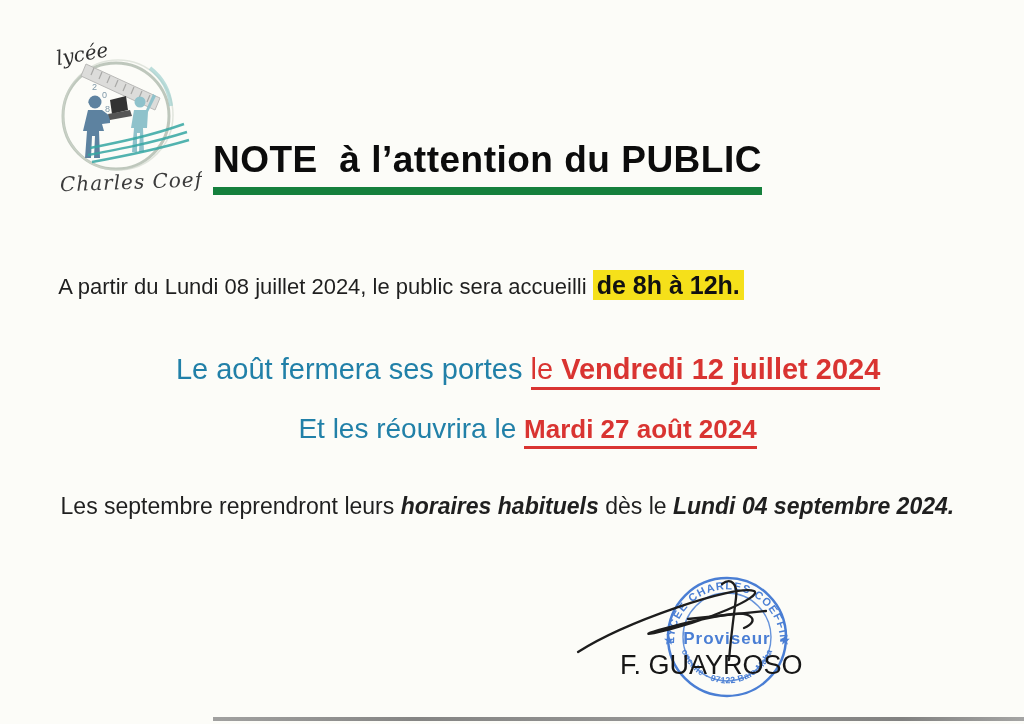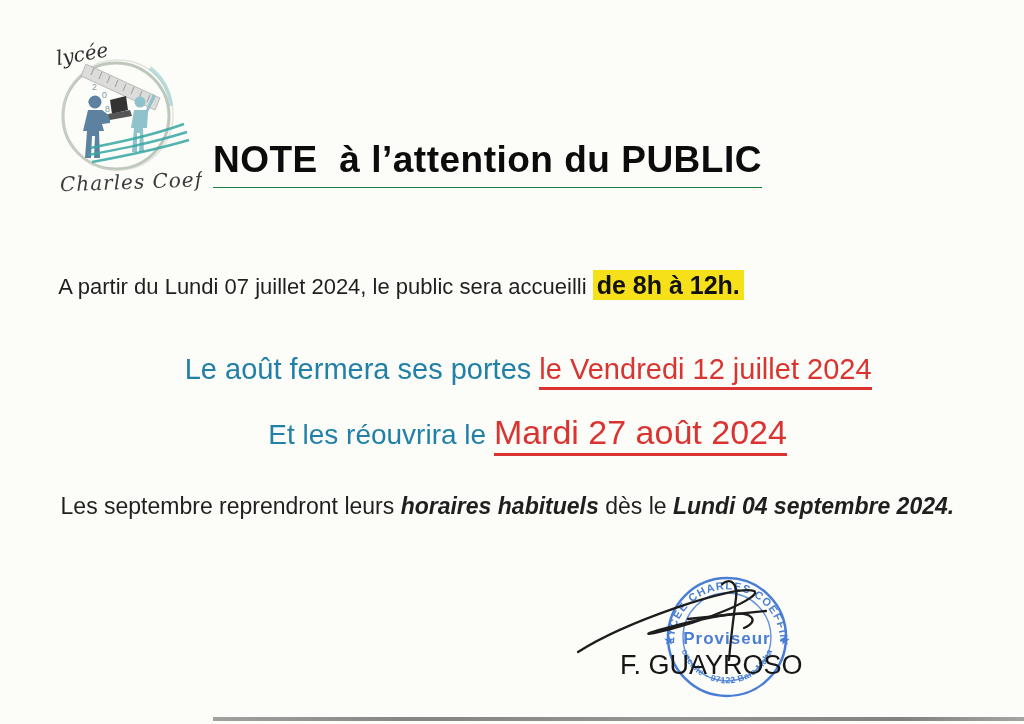--- a/index.html
+++ b/index.html
@@ -6,34 +6,34 @@
   .page{
     position:relative;width:1024px;height:724px;margin:0 auto;
     background:#fcfcf8;overflow:hidden;
     font-family:"Liberation Sans",sans-serif;color:#1f1f1f;
   }
   .abs{position:absolute;}
   .pre{white-space:pre;}
   .date-line{left:190px;top:52px;font-size:23px;color:#1d1d1d;}
   .title{
     left:213px;top:139px;font-size:37px;font-weight:700;color:#0c0c0c;
-    letter-spacing:.5px;border-bottom:1px solid #15803d;padding-bottom:6px;
+    letter-spacing:.5px;border-bottom:8px solid #15803d;padding-bottom:6px;
   }
   .para1{left:35px;top:245px;font-size:22px;}
   .para1 .hl{
     font-size:25px;font-weight:700;background:var(--highlight);
     padding:1px 4px;color:#111;text-align:center;
   }
   .line-center{left:0;top:0;width:1024px;text-align:center;}
   .closure{top:320px;font-size:29px;}
   .reopen{top:381px;font-size:28px;}
   .blue{color:var(--blue-text);}
   .red-wrap{color:var(--red-text);border-bottom:3px solid var(--red-text);padding-bottom:2px;}
-  .red-bold{font-weight:400;}
-  .reopen .red-wrap{font-size:34px;}
+  .red-bold{font-weight:700;}
+  .reopen .red-wrap{font-size:26px;}
   .para2{left:35px;top:466px;font-size:23px;}
   .b{font-weight:700;font-style:italic;}
   .proviseure{left:627px;top:555px;font-size:23px;z-index:4;}
   .name{left:620px;top:650px;font-size:27px;color:#161616;z-index:2;}
   .logo-svg{left:50px;top:36px;z-index:1;}
   .stamp-svg{left:656px;top:566px;z-index:1;opacity:.92;}
   .sig-svg{left:570px;top:572px;z-index:3;}
   .scan-bar{
     left:213px;top:717px;width:811px;height:4px;
     background:linear-gradient(90deg,#8a8a8a,#676767 25%,#7b7b7b 55%,#636363 85%,#8f8f8f);
@@ -82,21 +82,21 @@
       <path d="M38,119 C70,113 102,107 137,96"></path>
       <path d="M42,126 C75,120 105,114 139,104"></path>
     </g>
     <text class="script" x="10" y="153" font-size="20" fill="#3c3c3c" letter-spacing="1" transform="rotate(-2 75 146)">Charles Coeffin</text>
   </svg>
 
 
   <div class="abs title pre">NOTE  à l’attention du PUBLIC</div>
 
   <div class="abs para1 pre">
-    <span>A partir du Lundi 07 juillet 2024, le public sera accueilli </span><span class="hl">de 8h à 12h.</span>
+    <span>A partir du Lundi 08 juillet 2024, le public sera accueilli </span><span class="hl">de 8h à 12h.</span>
   </div>
 
   <div class="abs line-center closure pre">
     <span class="blue">Le août fermera ses portes </span><span class="red-wrap"><span>le </span><span class="red-bold">Vendredi 12 juillet 2024</span></span>
   </div>
 
   <div class="abs line-center reopen pre">
     <span class="blue">Et les réouvrira le </span><span class="red-wrap red-bold">Mardi 27 août 2024</span>
   </div>
 

